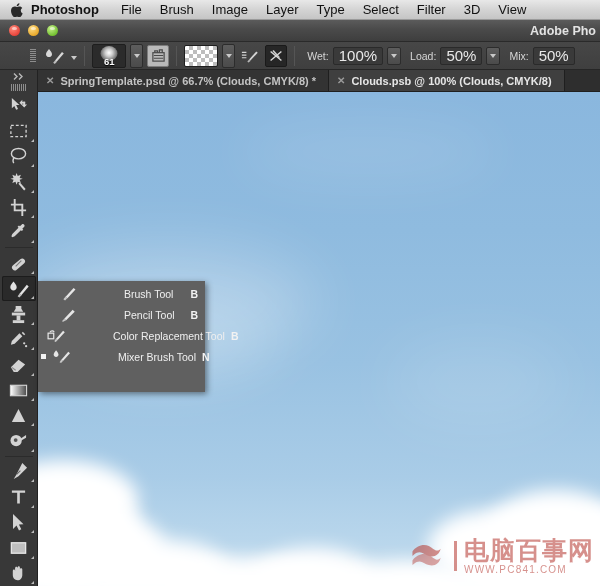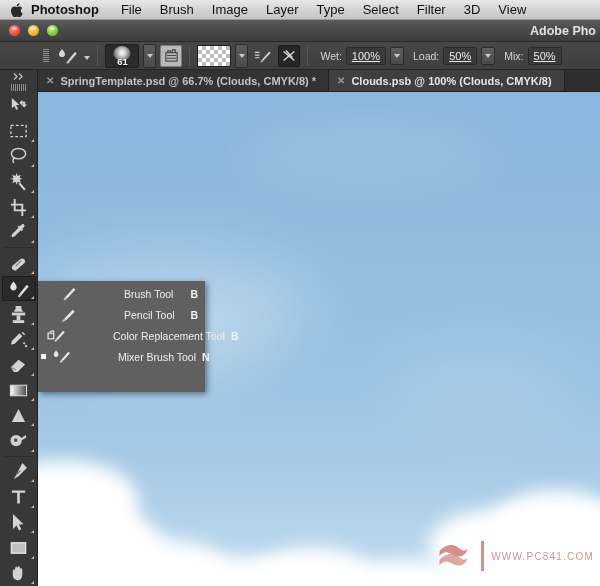--- a/index.html
+++ b/index.html
@@ -108,21 +108,21 @@
     justify-content:space-between; padding: 0 4px 0 6px; font-size:10.5px; color:#e6e6e6;
   }
   .stepper { display:flex; flex-direction:column; gap:1px; }
   .stepper i { width:0;height:0;border-left:3px solid transparent;border-right:3px solid transparent; }
   .stepper i.up { border-bottom:3.5px solid #d0d0d0; }
   .stepper i.dn { border-top:3.5px solid #d0d0d0; }
   .lbl { font-size:10.5px; color:#d6d6d6; margin-left:5px; }
   .numfield {
     height: 18px; background:#3a3a3a; border:1px solid #2a2a2a; border-radius:2px;
     display:flex;align-items:center;justify-content:center; padding:0 5px;
-    font-size:11px; color:#e9e9e9; min-width: 33px; text-decoration: underline;
+    font-size:15px; color:#e9e9e9; min-width: 33px;
   }
   .numdrop {
     width:14px;height:18px;background:linear-gradient(to bottom,#5d5d5d,#4b4b4b);
     border:1px solid #2c2c2c;border-radius:2px;display:flex;align-items:center;justify-content:center;
   }
 
   
   .tabbar {
     position: absolute; top: 70px; left: 38px; width: 562px; height: 22px;
     background: #2e2e2e; border-bottom: 1px solid #1f1f1f;
@@ -337,20 +337,21 @@
 
     <div class="cloud" style="left:0px; top:482px; width:600px; height:40px; filter:blur(14px);"></div>
 
     <div class="watermark">
       <svg class="wm-mark" viewBox="0 0 44 44">
         <path d="M6 17c4-6 12-9 18-6 4 2 6 5 9 5 2 0 3-1 4-2-1 6-7 10-13 8-4-1-7-4-10-4-3 0-5 1-8 4z" fill="#b5372f"></path>
         <path d="M6 27c4-6 12-9 18-6 4 2 6 5 9 5 2 0 3-1 4-2-1 6-7 10-13 8-4-1-7-4-10-4-3 0-5 1-8 4z" fill="#b5372f" opacity="0.8"></path>
       </svg>
       <span class="wm-bar"></span>
       <span class="wm-text">
+        <span class="wm-cn">电脑百事网</span>
         <span class="wm-url">WWW.PC841.COM</span>
       </span>
     </div>
   </div>
 
   <div class="toolpanel">
     <div class="tp-collapse">
       <svg width="12" height="9" viewBox="0 0 12 9">
         <path d="M1 1.5l3 3-3 3M6 1.5l3 3-3 3" fill="none" stroke="#b9b9b9" stroke-width="1.4"></path>
       </svg>

